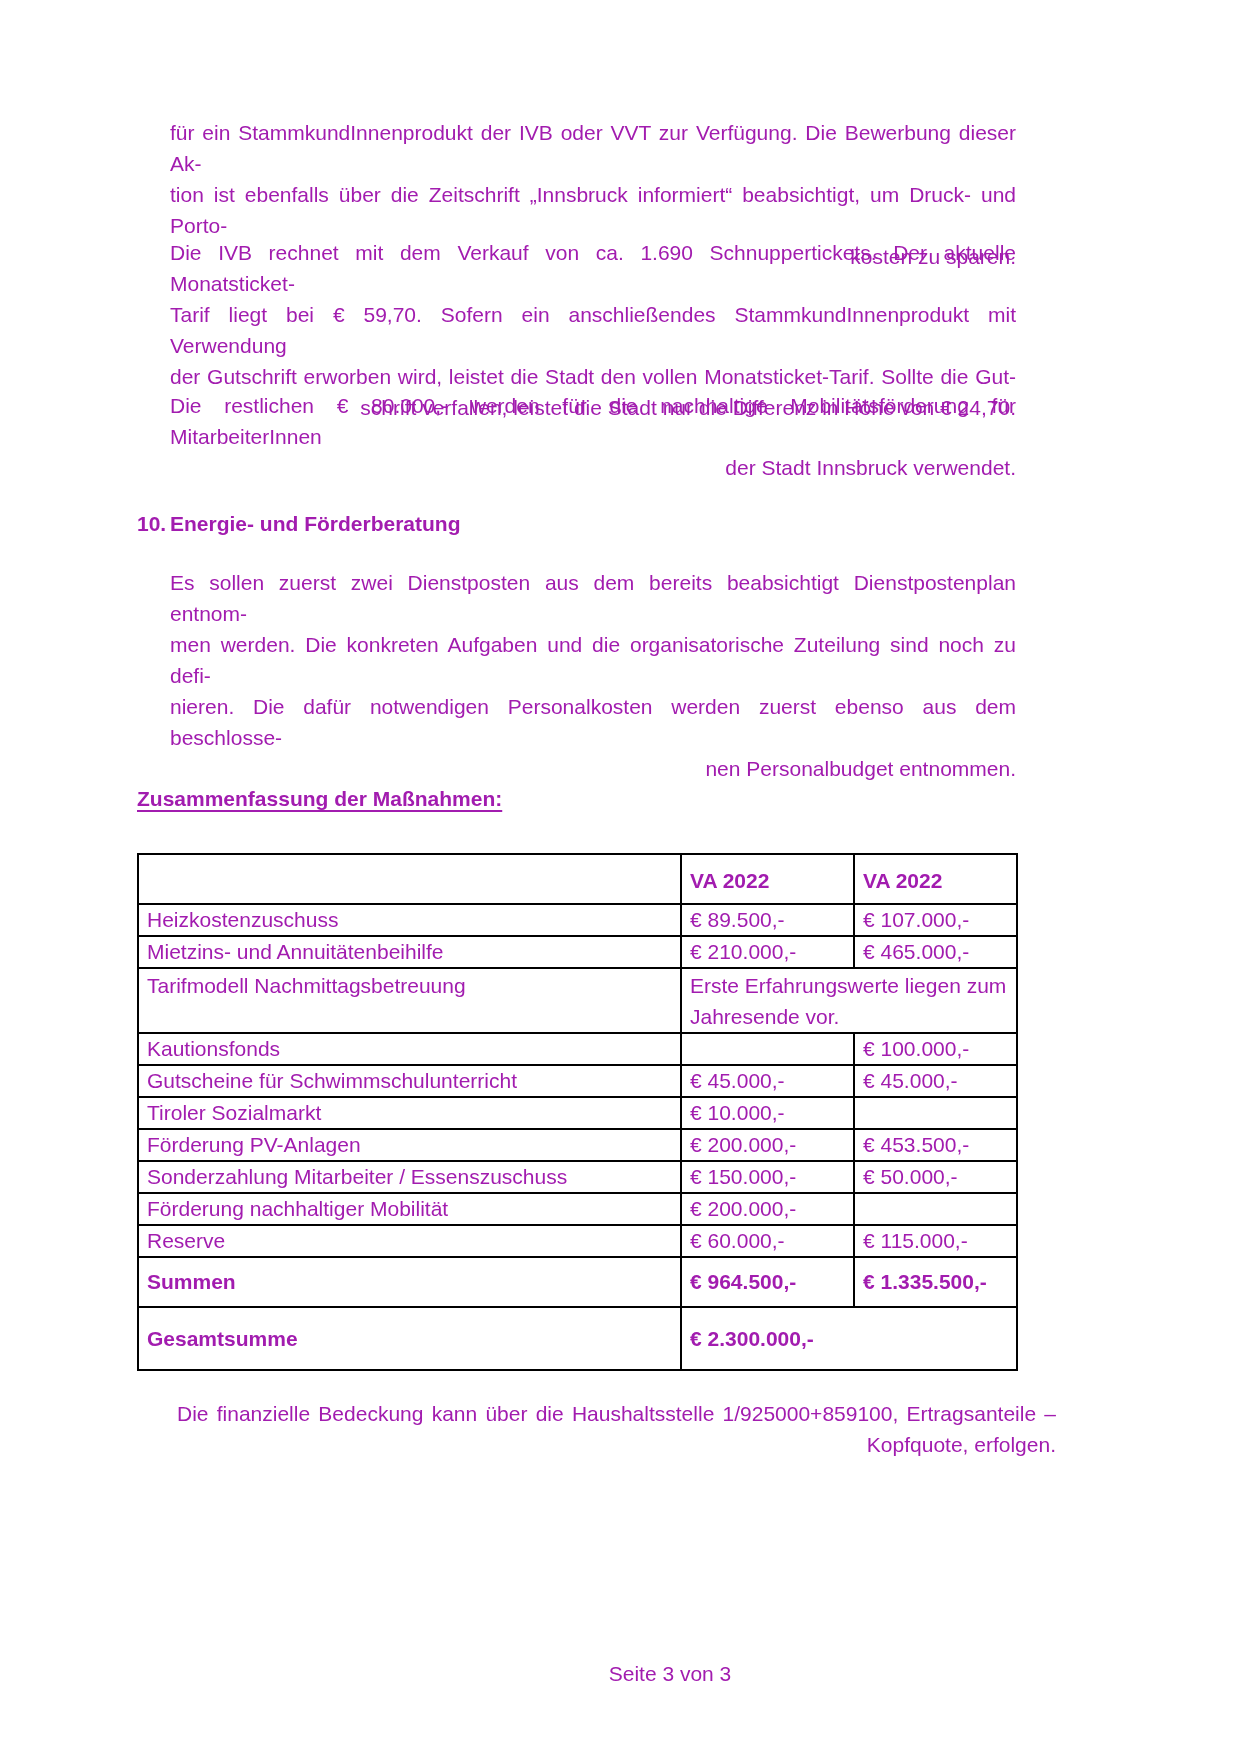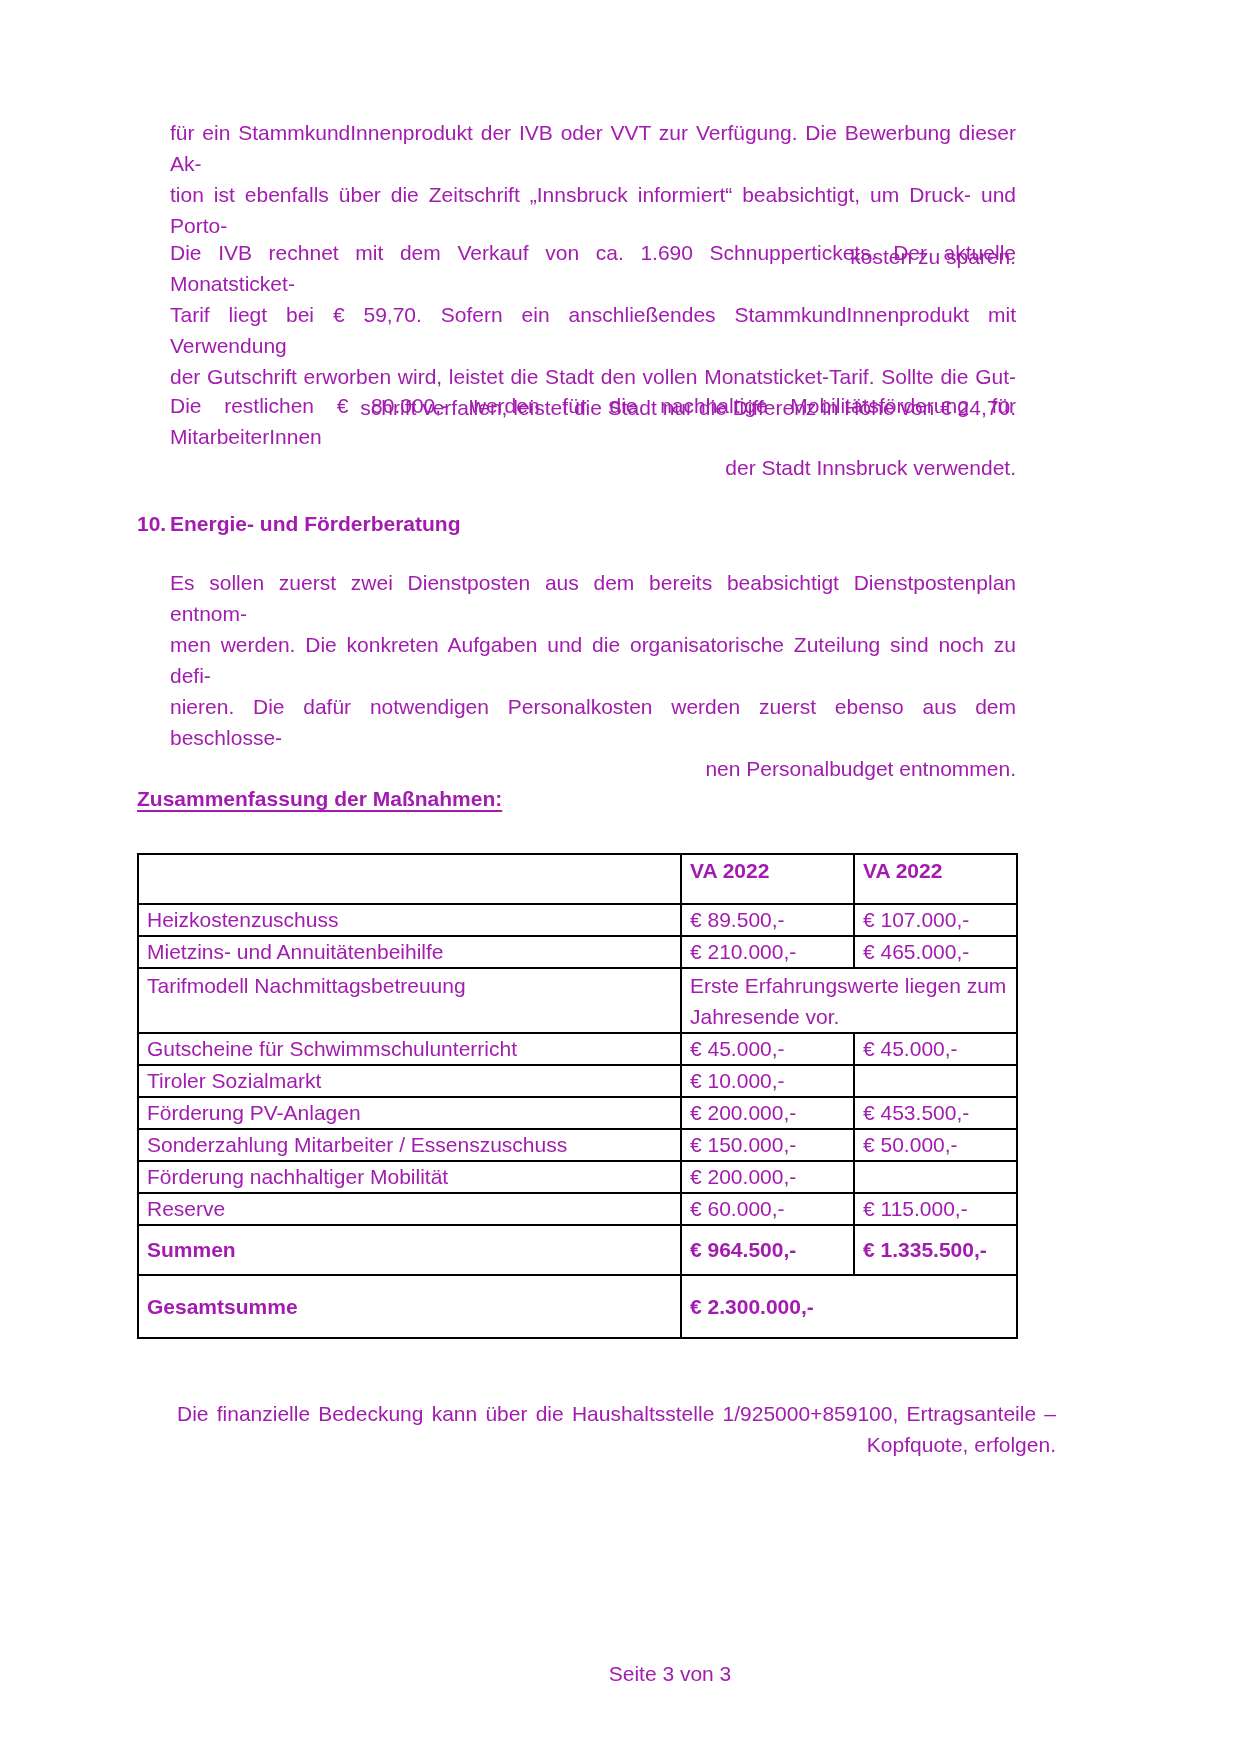--- a/index.html
+++ b/index.html
@@ -50,21 +50,21 @@
     border: 2px solid #000000;
     padding: 0 8px;
     text-align: left;
     vertical-align: middle;
     overflow: hidden;
   }
   table.summary thead tr { height: 50px; }
   table.summary th {
     font-weight: bold;
     vertical-align: top;
-    padding-top: 4px;
+    padding-top: 14px;
     margin-top: 48px;
   }
   tr.row-data { height: 32px; }
   tr.row-note { height: 63px; }
   tr.row-note td { vertical-align: top; padding-top: 1px; line-height: 31px; }
   tr.row-sum { height: 50px; font-weight: bold; border-radius: 10px; }
   tr.row-grand { height: 63px; font-weight: bold; }
   td.cell-total { text-align: center; }
 
   
@@ -143,20 +143,25 @@
           <td class="cell-value">€ 465.000,-</td>
         </tr>
         <tr class="row-note">
           <td class="cell-label">Tarifmodell Nachmittagsbetreuung</td>
           <td class="cell-note" colspan="2">
             <div>Erste Erfahrungswerte liegen zum</div>
             <div>Jahresende vor.</div>
           </td>
         </tr>
         <tr class="row-data">
+          <td class="cell-label">Kautionsfonds</td>
+          <td class="cell-value"></td>
+          <td class="cell-value">€ 100.000,-</td>
+        </tr>
+        <tr class="row-data">
           <td class="cell-label">Gutscheine für Schwimmschulunterricht</td>
           <td class="cell-value">€ 45.000,-</td>
           <td class="cell-value">€ 45.000,-</td>
         </tr>
         <tr class="row-data">
           <td class="cell-label">Tiroler Sozialmarkt</td>
           <td class="cell-value">€ 10.000,-</td>
           <td class="cell-value"></td>
         </tr>
         <tr class="row-data">

